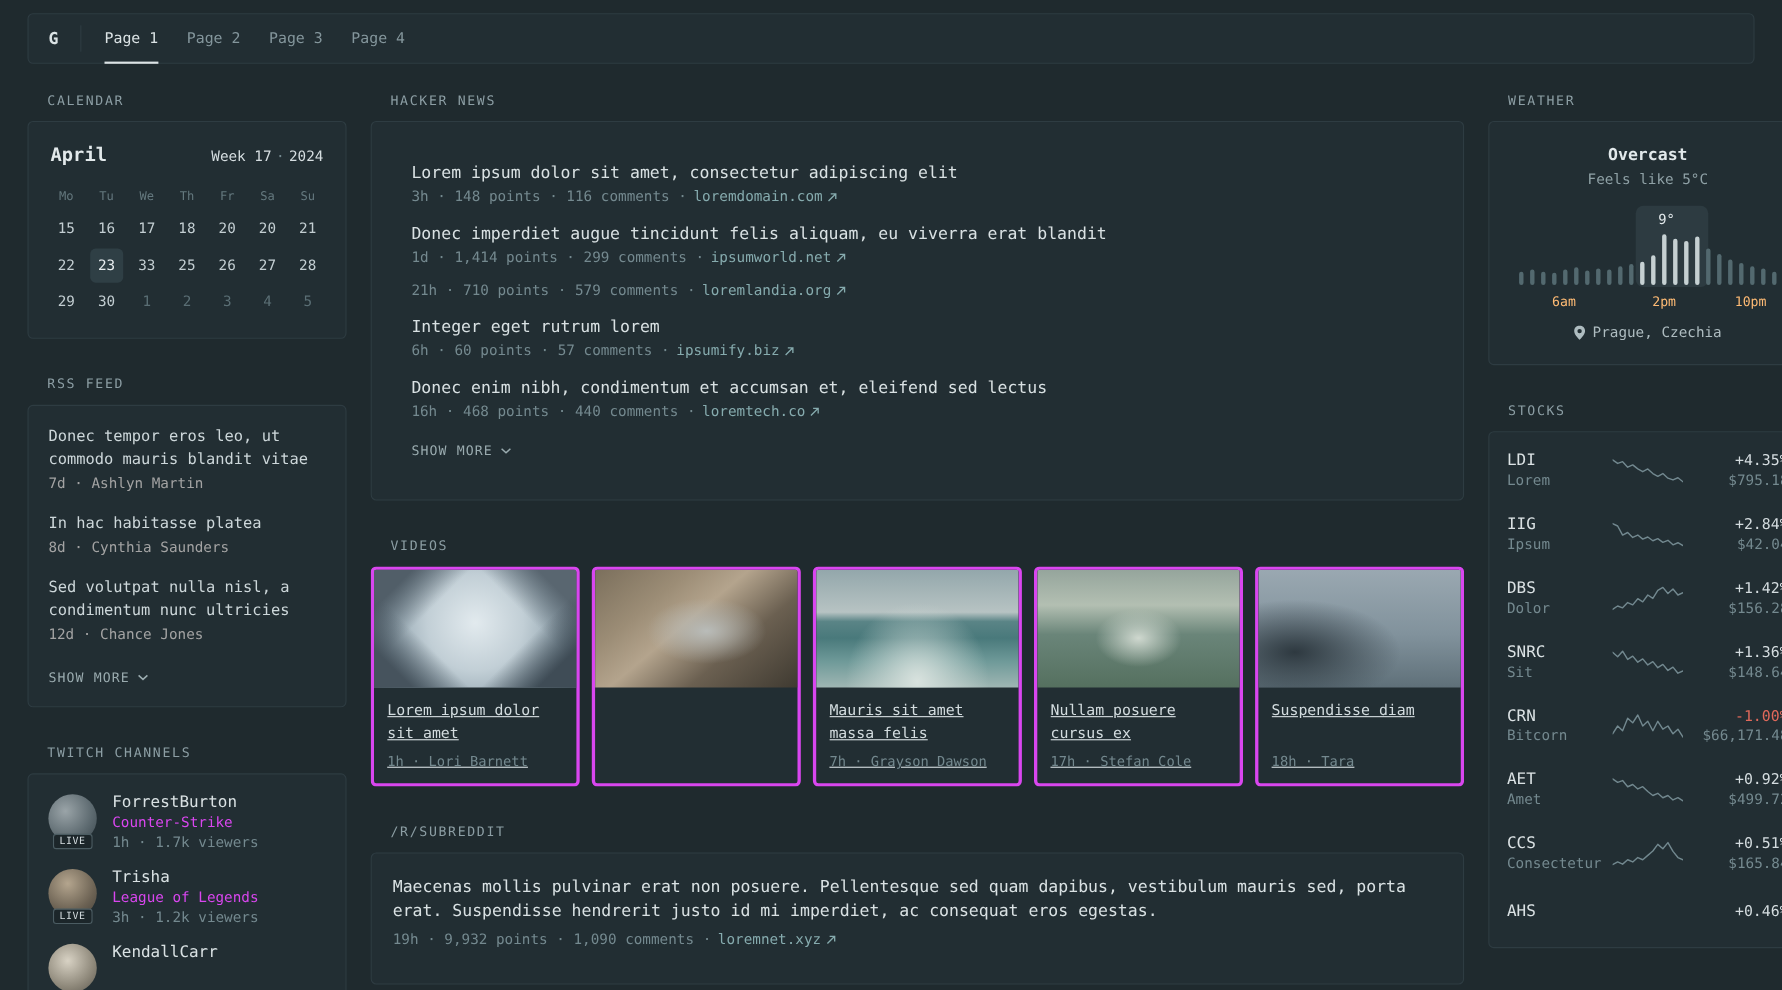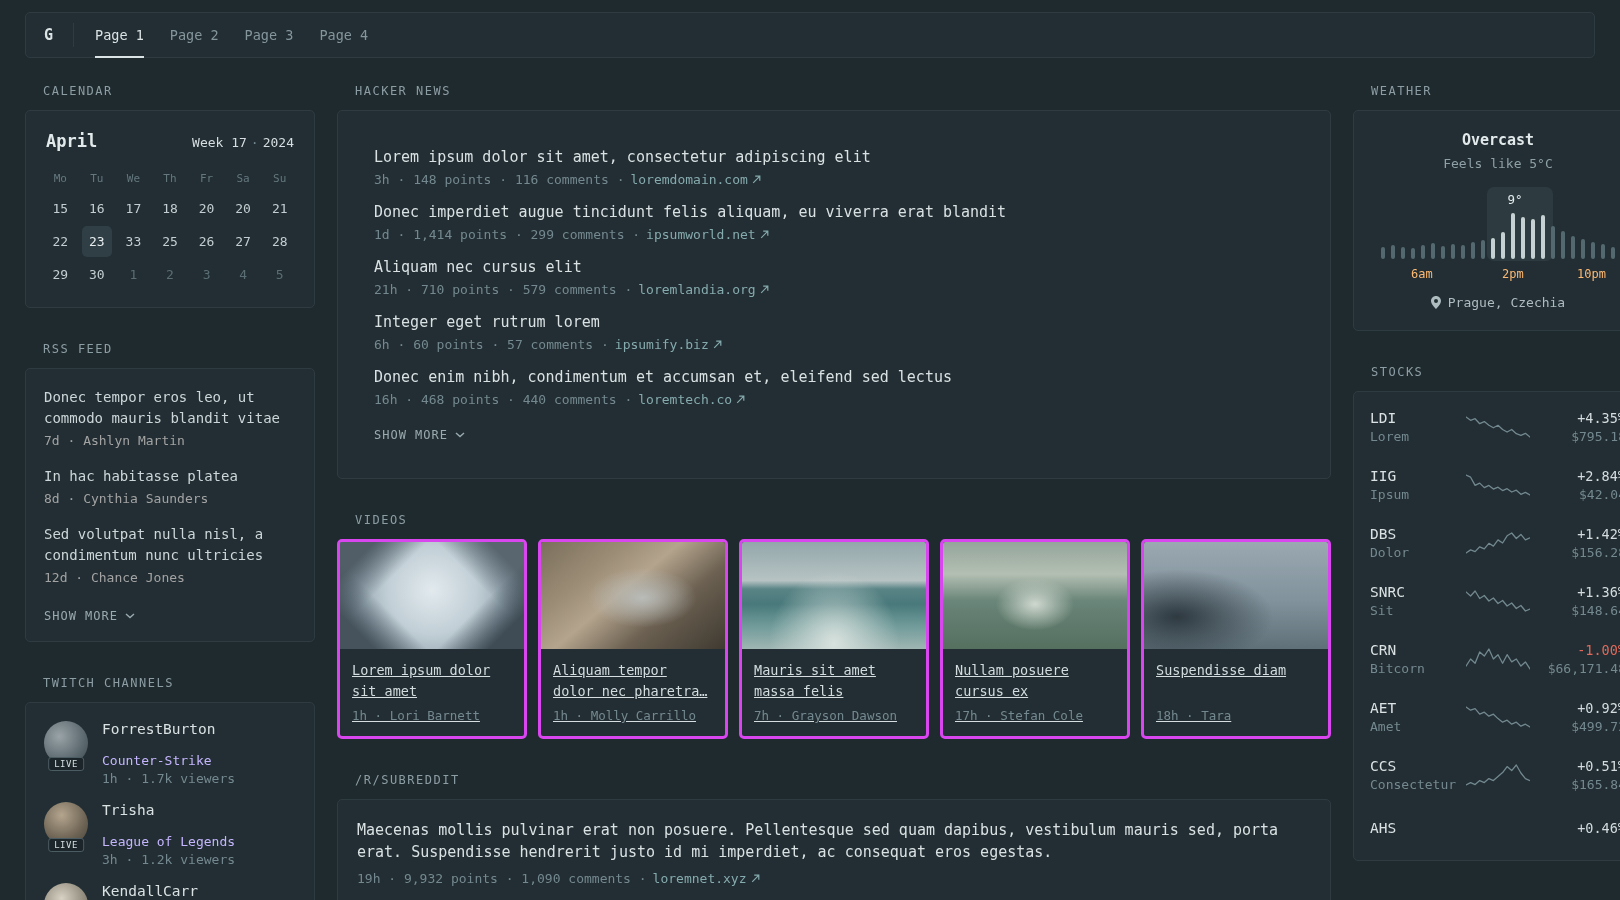--- a/index.html
+++ b/index.html
@@ -56,21 +56,21 @@
   
   .tw { padding:18px 18px 6px 18px; }
   .tw-row { display:flex; gap:14px; margin-bottom:16px; align-items:flex-start; }
   .tw-avatar-wrap { position:relative; width:44px; height:44px; flex:none;text-decoration:underline; }
   .tw-avatar { width:44px; height:44px; border-radius:50%; }
   .av1 { background:radial-gradient(circle at 35% 35%,#9aa4a8,#5d6a70 60%,#39454b); }
   .av2 { background:radial-gradient(circle at 40% 30%,#b4a58e,#6d6354 60%,#43403a); }
   .av3 { background:radial-gradient(circle at 40% 35%,#d8d2c4,#8f897b 60%,#5c584e); }
   .live-badge { position:absolute; left:50%; transform:translateX(-50%); bottom:-6px; background:#1c262a; border:1px solid #4b5c62; border-radius:3px; font-size:9px; letter-spacing:.5px; padding:1px 5px; color:#d6dee1; }
   .tw-name { font-size:14.5px; color:#d9e1e3; }
-  .tw-game { font-size:13px; color:#c4b5fd; margin-top:16px; }
+  .tw-game { font-size:13px; color:#d946ef; margin-top:3px; }
   .tw-meta { font-size:13px; color:#74898f; margin-top:3px; }
 
   
   .hn { padding:36px; }
   .hn-item { margin-bottom:15px; }
   .hn-title { font-size:15px; color:#d9e1e3; line-height:21px; }
   .hn-meta { font-size:13px; color:#74898f; margin-top:4px; display:flex; gap:6px; align-items:center; flex-wrap:wrap; }
   .sub { padding:19px; height:120px; }
   .sub-text { font-size:15px; line-height:22px; color:#d9e1e3; }
   .sub-meta { font-size:13px; color:#74898f; margin-top:8px; display:flex; gap:6px; align-items:center; }
@@ -276,21 +276,20 @@
               <span class="domain" data-interactable="true">
                 <span data-interactable="false">ipsumworld.net</span>
                 <svg class="ext" data-interactable="false" width="9" height="9" viewBox="0 0 9 9">
                     <path d="M1.2 7.8L7.8 1.2M3.2 1.2h4.6v4.6" fill="none" stroke="currentColor" stroke-width="1.2"></path>
                   </svg>
               </span>
             </div>
           </div>
 
           <div class="hn-item" data-interactable="false">
-            <div class="hn-title" data-interactable="true">Aliquam nec cursus elit</div>
             <div class="hn-meta" data-interactable="false">
               <span data-interactable="false">21h · 710 points · 579 comments ·</span>
               <span class="domain" data-interactable="true">
                 <span data-interactable="false">loremlandia.org</span>
                 <svg class="ext" data-interactable="false" width="9" height="9" viewBox="0 0 9 9">
                     <path d="M1.2 7.8L7.8 1.2M3.2 1.2h4.6v4.6" fill="none" stroke="currentColor" stroke-width="1.2"></path>
                   </svg>
               </span>
             </div>
           </div>
@@ -335,24 +334,20 @@
         <div class="vid-grid" data-interactable="false">
           <div class="vid-card" data-interactable="true">
             <div class="vid-thumb thumb-1" data-interactable="true"></div>
             <div class="vid-body" data-interactable="false">
               <div class="vid-title" data-interactable="true">Lorem ipsum dolor sit amet consectetu…</div>
               <div class="vid-meta" data-interactable="false">1h · Lori Barnett</div>
             </div>
           </div>
           <div class="vid-card" data-interactable="true">
             <div class="vid-thumb thumb-2" data-interactable="true"></div>
-            <div class="vid-body" data-interactable="false">
-              <div class="vid-title" data-interactable="true">Aliquam tempor dolor nec pharetra…</div>
-              <div class="vid-meta" data-interactable="false">1h · Molly Carrillo</div>
-            </div>
           </div>
           <div class="vid-card" data-interactable="true">
             <div class="vid-thumb thumb-3" data-interactable="true"></div>
             <div class="vid-body" data-interactable="false">
               <div class="vid-title" data-interactable="true">Mauris sit amet massa felis</div>
               <div class="vid-meta" data-interactable="false">7h · Grayson Dawson</div>
             </div>
           </div>
           <div class="vid-card" data-interactable="true">
             <div class="vid-thumb thumb-4" data-interactable="true"></div>

